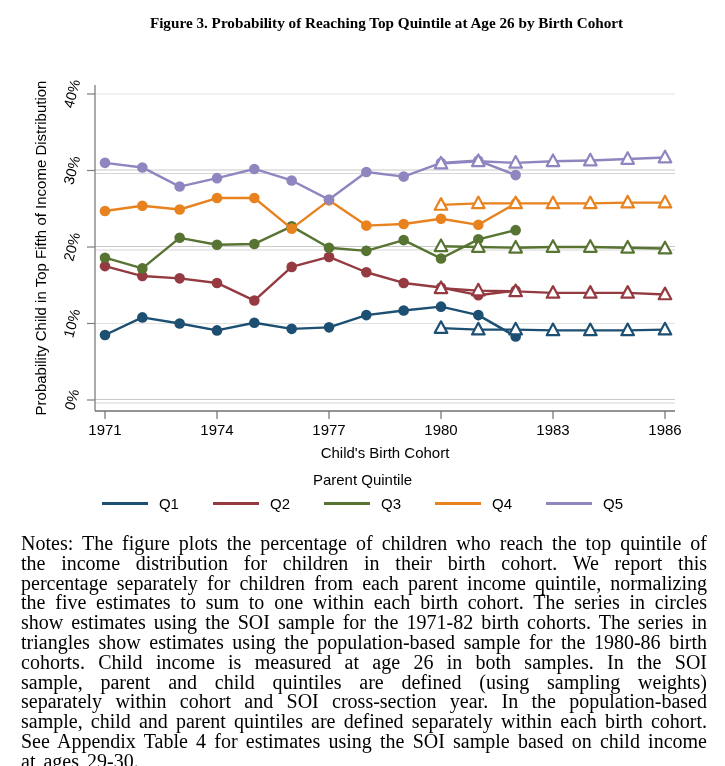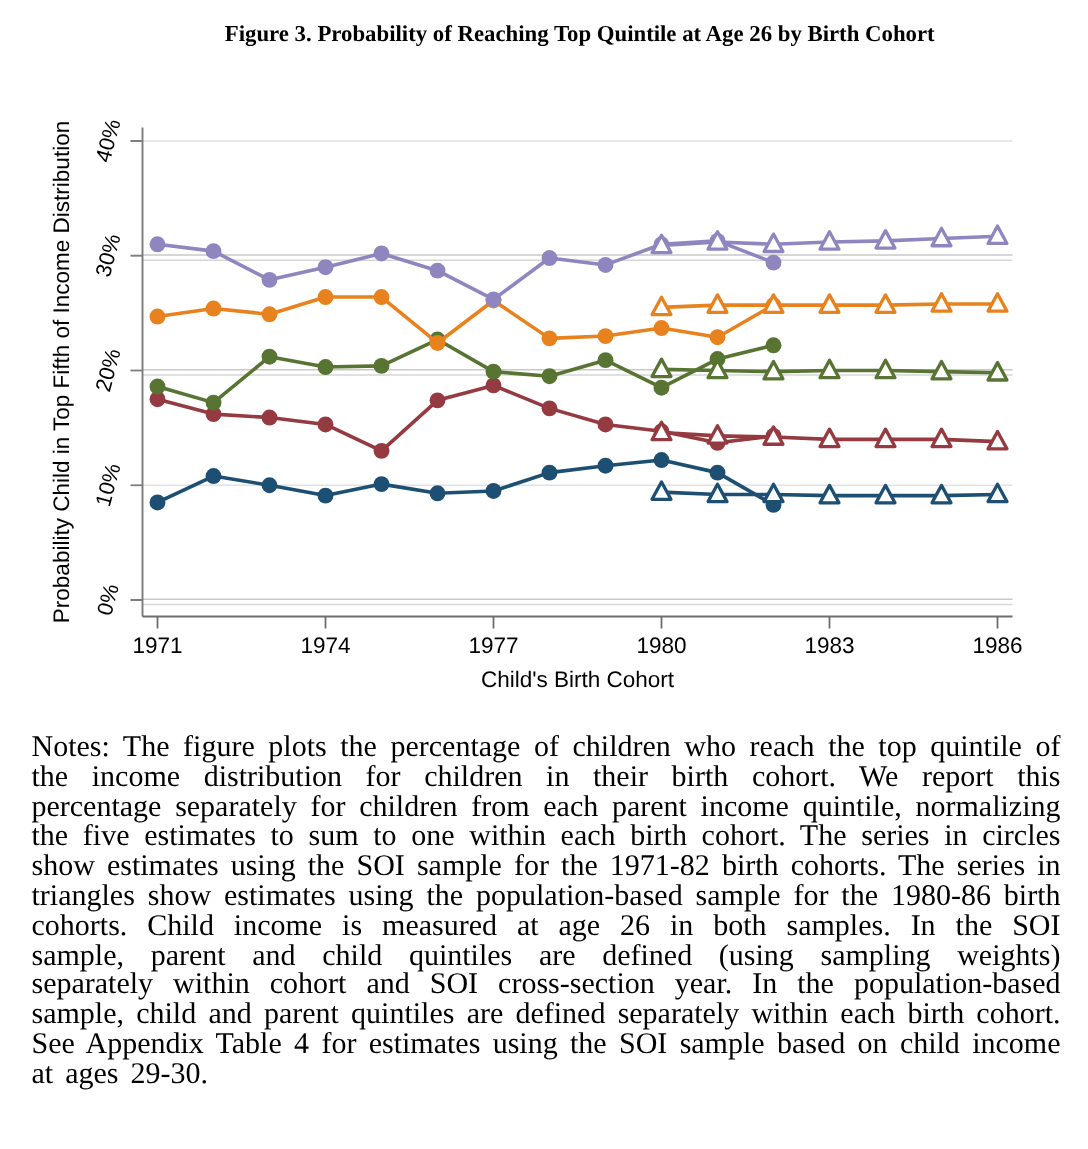--- a/index.html
+++ b/index.html
@@ -192,15 +192,38 @@
         <path d="M 440.99699999999996 164.815 L 434.69699999999995 176.41500000000002 L 447.29699999999997 176.41500000000002 Z" fill="#ffffff" stroke="#8f86c0" stroke-width="2.2" stroke-linejoin="round"></path>
         <path d="M 478.33 162.51999999999998 L 472.03 174.12 L 484.63 174.12 Z" fill="#ffffff" stroke="#8f86c0" stroke-width="2.2" stroke-linejoin="round"></path>
         <path d="M 515.663 164.04999999999998 L 509.363 175.65 L 521.963 175.65 Z" fill="#ffffff" stroke="#8f86c0" stroke-width="2.2" stroke-linejoin="round"></path>
         <path d="M 552.996 162.51999999999998 L 546.696 174.12 L 559.2959999999999 174.12 Z" fill="#ffffff" stroke="#8f86c0" stroke-width="2.2" stroke-linejoin="round"></path>
         <path d="M 590.329 161.75499999999997 L 584.029 173.355 L 596.6289999999999 173.355 Z" fill="#ffffff" stroke="#8f86c0" stroke-width="2.2" stroke-linejoin="round"></path>
         <path d="M 627.662 160.22499999999997 L 621.3620000000001 171.825 L 633.962 171.825 Z" fill="#ffffff" stroke="#8f86c0" stroke-width="2.2" stroke-linejoin="round"></path>
         <path d="M 664.995 158.695 L 658.695 170.29500000000002 L 671.295 170.29500000000002 Z" fill="#ffffff" stroke="#8f86c0" stroke-width="2.2" stroke-linejoin="round"></path>
       </g>
     </svg>
 
+  <div class="legend-title">Parent Quintile</div>
+  <div class="legend-row">
+      <div class="legend-item">
+        <span class="legend-swatch" style="background: rgb(29, 79, 115);"></span>
+        <span>Q1</span>
+      </div>
+      <div class="legend-item">
+        <span class="legend-swatch" style="background: rgb(148, 58, 64);"></span>
+        <span>Q2</span>
+      </div>
+      <div class="legend-item">
+        <span class="legend-swatch" style="background: rgb(87, 116, 50);"></span>
+        <span>Q3</span>
+      </div>
+      <div class="legend-item">
+        <span class="legend-swatch" style="background: rgb(232, 130, 30);"></span>
+        <span>Q4</span>
+      </div>
+      <div class="legend-item">
+        <span class="legend-swatch" style="background: rgb(143, 134, 192);"></span>
+        <span>Q5</span>
+      </div>
+    </div>
 
   <p class="notes">Notes: The figure plots the percentage of children who reach the top quintile of the income distribution for children in their birth cohort.  We report this percentage separately for children from each parent income quintile, normalizing the five estimates to sum to one within each birth cohort.  The series in circles show estimates using the SOI sample for the 1971-82 birth cohorts.  The series in triangles show estimates using the population-based sample for the 1980-86 birth cohorts.  Child income is measured at age 26 in both samples.  In the SOI sample, parent and child quintiles are defined (using sampling weights) separately within cohort and SOI cross-section year.  In the population-based sample, child and parent quintiles are defined separately within each birth cohort.  See Appendix Table 4 for estimates using the SOI sample based on child income at ages 29-30.</p>
 </div>
 
 </body></html>

